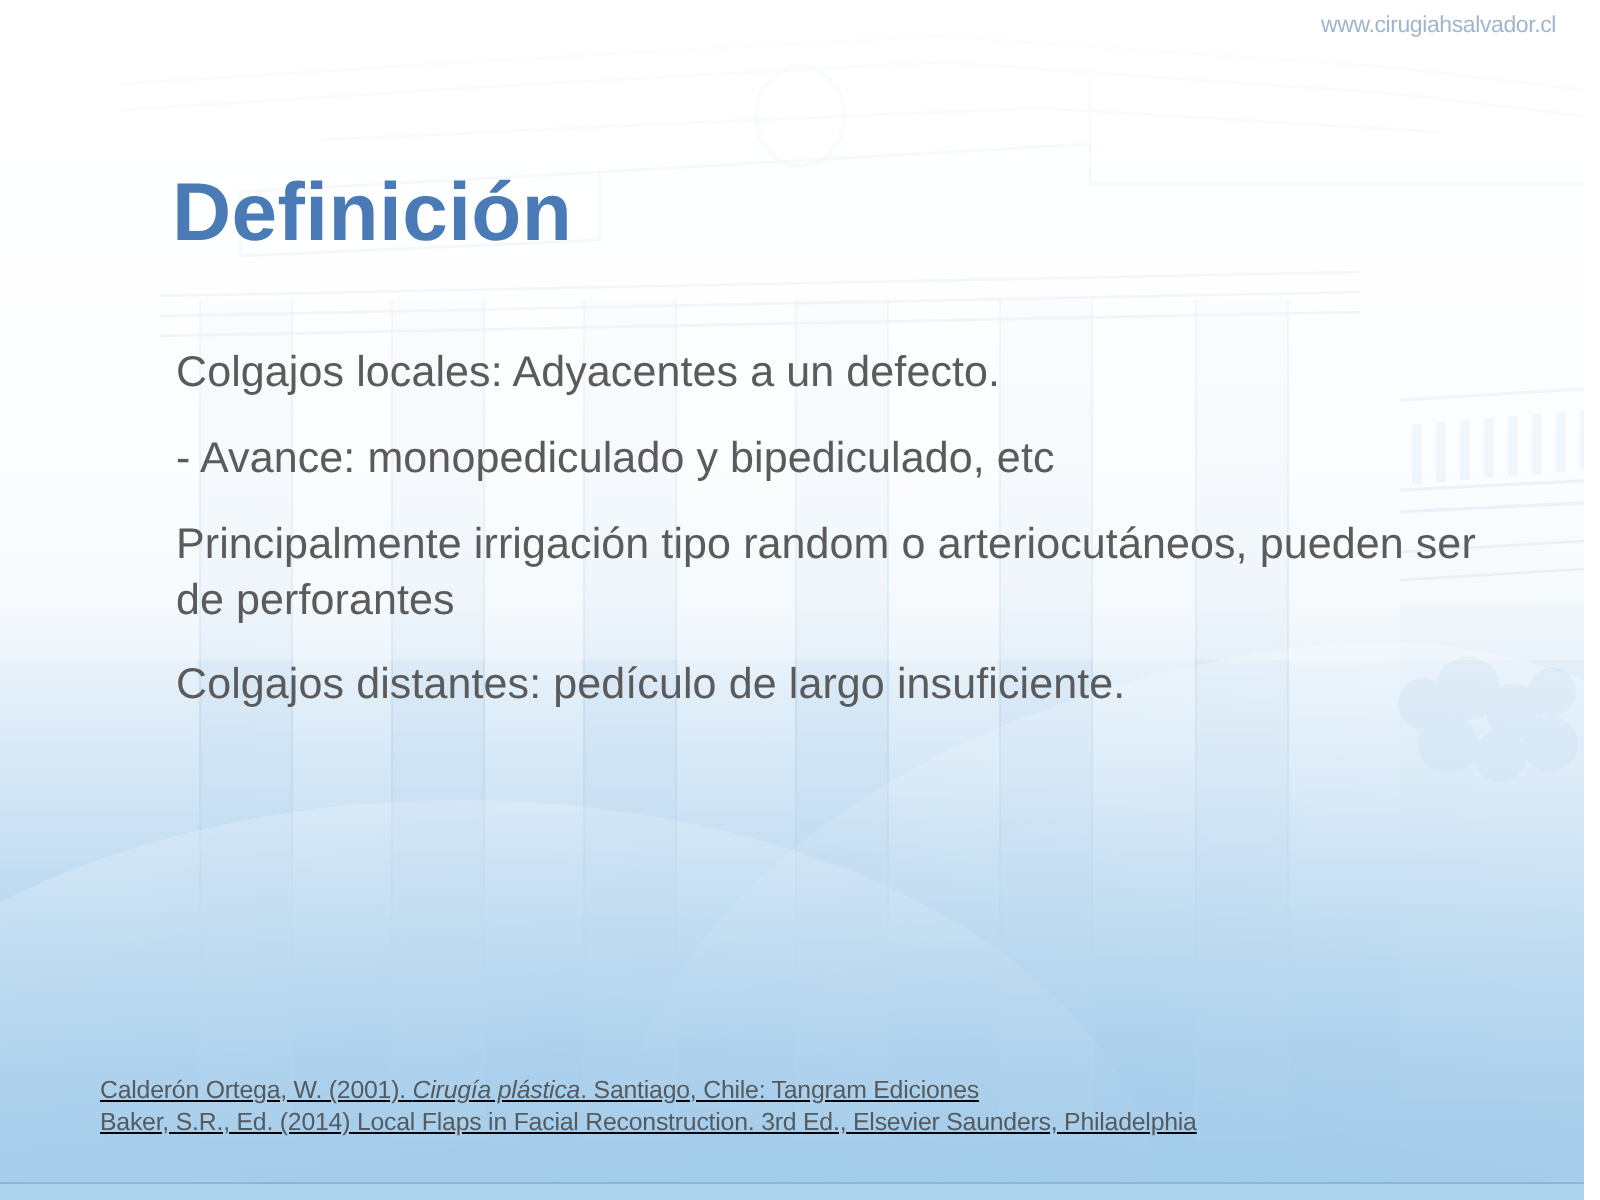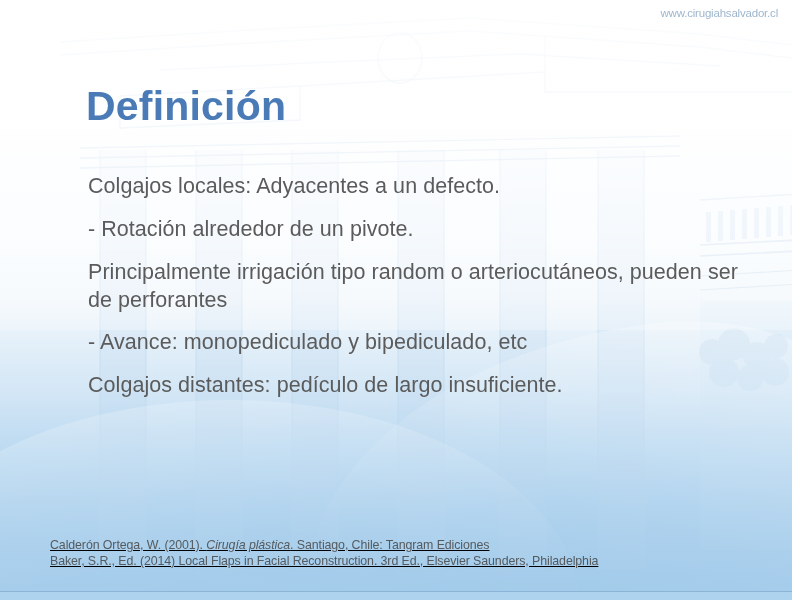--- a/index.html
+++ b/index.html
@@ -256,23 +256,22 @@
   <div class="bottom-strip"></div>
 
   <div class="content">
 
     <div class="site-url">www.cirugiahsalvador.cl</div>
 
     <h1 class="slide-title">Definición</h1>
 
     <div class="body-block">
       <p class="para tight">Colgajos locales: Adyacentes a un defecto.</p>
-      <p class="para tight">- Rotación alrededor de un pivote.</p>
+      <p class="para tight">-  Avance: monopediculado y bipediculado, etc</p>
       <p class="para multi">Principalmente irrigación tipo random o arteriocutáneos, pueden ser de perforantes</p>
-      <p class="para tight">-  Avance: monopediculado y bipediculado, etc</p>
       <p class="para">Colgajos distantes: pedículo de largo insuficiente.</p>
     </div>
 
     <div class="refs">
       <div class="ref-line"><span>Calderón Ortega, W. (2001). </span><em>Cirugía plástica</em><span>. Santiago, Chile: Tangram Ediciones</span></div>
       <div class="ref-line"><span>Baker, S.R., Ed. (2014) Local Flaps in Facial Reconstruction. 3rd Ed., Elsevier Saunders, Philadelphia</span></div>
     </div>
 
   </div>
 </div>

